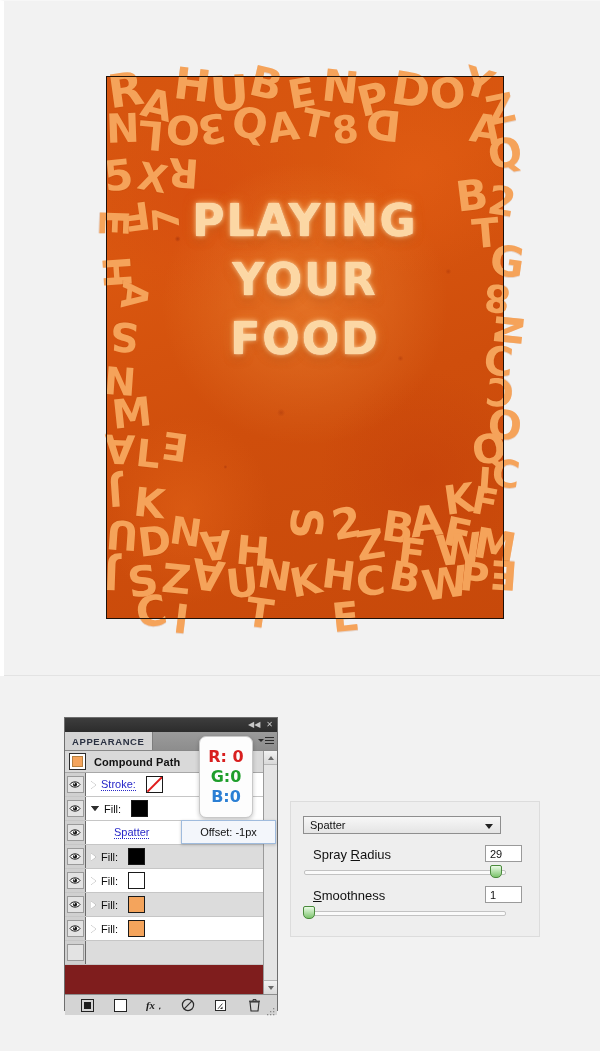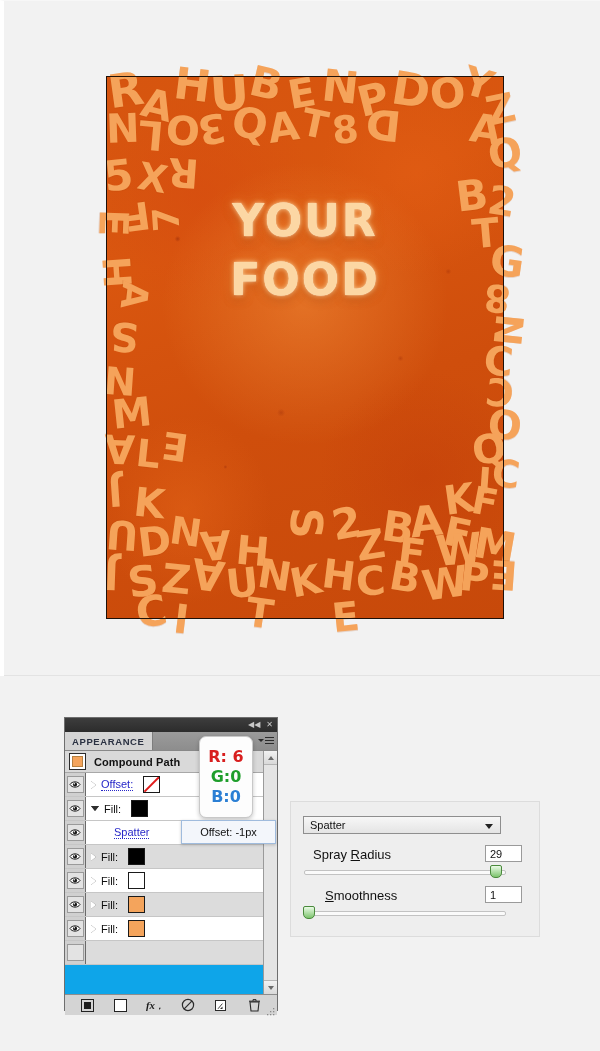--- a/index.html
+++ b/index.html
@@ -138,21 +138,21 @@
   .hamburger{display:inline-block;width:9px;}
   .hamburger i{display:block;height:1px;background:#2b2b2b;margin:2px 0;}
   .tri-dn{
     width:0;height:0;border-left:3px solid transparent;border-right:3px solid transparent;
     border-top:3px solid #2b2b2b;
   }
 
   #panel-body{
     position:relative;
     height:243px;
-    background:#0ea5e9;
+    background:#7f1d1d;
     border-top:1px solid #888;
     overflow:hidden;
   }
 
   
   #row-object{
     display:flex;align-items:center;height:21px;
     background:#d9d9d9;
     border-bottom:1px solid #a8a8a8;
     padding-left:4px;
@@ -395,20 +395,21 @@
         <span class="sl" style="left: 322px; top: 500px; font-size: 42px; transform: rotate(-8deg); color: rgb(245, 163, 90);">W</span>
         <span class="sl" style="left: 360px; top: 494px; font-size: 40px; transform: rotate(6deg); color: rgb(245, 163, 90);">P</span>
         <span class="sl" style="left: 390px; top: 492px; font-size: 40px; transform: rotate(184deg); color: rgb(245, 163, 90);">E</span>
         <span class="sl" style="left: 36px; top: 528px; font-size: 42px; transform: rotate(-10deg); color: rgb(245, 163, 90);">C</span>
         <span class="sl" style="left: 74px; top: 536px; font-size: 40px; transform: rotate(7deg); color: rgb(245, 163, 90);">I</span>
         <span class="sl" style="left: 146px; top: 530px; font-size: 40px; transform: rotate(8deg); color: rgb(245, 163, 90);">T</span>
         <span class="sl" style="left: 232px; top: 534px; font-size: 40px; transform: rotate(-6deg); color: rgb(245, 163, 90);">E</span>
       </div>
 
     <div id="message">
+      <span class="ln">PLAYING</span>
       <span class="ln">YOUR</span>
       <span class="ln">FOOD</span>
     </div>
 
     <div id="artboard-outline"></div>
   </div>
 
 </div>
 
 <div id="ui-area">
@@ -448,21 +449,21 @@
             <div class="eyecell">
               <span class="eyebox">
                 <svg width="12" height="9" viewBox="0 0 12 9">
                   <path d="M1 4.5 C3 1 9 1 11 4.5 C9 8 3 8 1 4.5 Z" fill="#fff" stroke="#1b1b1b" stroke-width="1"></path>
                   <circle cx="6" cy="4.5" r="2.1" fill="#1b1b1b"></circle>
                   <circle cx="5.3" cy="3.8" r="0.7" fill="#fff"></circle>
                 </svg>
               </span>
             </div>
             <span class="tri"></span>
-            <span class="rlabel link">Offset:</span>
+            <span class="rlabel link">Stroke:</span>
             <span class="swatch none"></span>
           </div>
           <div class="arow white">
             <div class="eyecell">
               <span class="eyebox">
                 <svg width="12" height="9" viewBox="0 0 12 9">
                   <path d="M1 4.5 C3 1 9 1 11 4.5 C9 8 3 8 1 4.5 Z" fill="#fff" stroke="#1b1b1b" stroke-width="1"></path>
                   <circle cx="6" cy="4.5" r="2.1" fill="#1b1b1b"></circle>
                   <circle cx="5.3" cy="3.8" r="0.7" fill="#fff"></circle>
                 </svg>
@@ -607,21 +608,21 @@
               <rect x="6" y="6" width="1.3" height="1.3"></rect>
             </g>
           </svg>
       </div>
     </div>
   </div>
 
 </div>
 
 <div id="rgb-tooltip">
-  <div class="rgb-r">R: 6</div>
+  <div class="rgb-r">R: 0</div>
   <div class="rgb-g">G:0</div>
   <div class="rgb-b">B:0</div>
 </div>
 
 <div id="offset-tooltip">
   <span>Offset: -1px</span>
 </div>
 
 <div id="spatter-dialog">
   <div id="spatter-select">
@@ -631,21 +632,21 @@
 
   <div class="ctrl-label" style="left:22px;top:45px;">
     <span>Spray </span><u>R</u><span>adius</span>
   </div>
   <div class="ctrl-box" style="left:194px;top:43px;">
     <span>29</span>
   </div>
   <div class="track" style="left:13px;top:68px;width:200px;"></div>
   <div class="thumb" style="left:199px;top:63px;"></div>
 
-  <div class="ctrl-label" style="left:22px;top:86px;margin-left:12px;">
+  <div class="ctrl-label" style="left:22px;top:86px;">
     <span></span><u>S</u><span>moothness</span>
   </div>
   <div class="ctrl-box" style="left:194px;top:84px;">
     <span>1</span>
   </div>
   <div class="track" style="left:13px;top:109px;width:200px;"></div>
   <div class="thumb" style="left:12px;top:104px;"></div>
 </div>
 
 </body></html>

